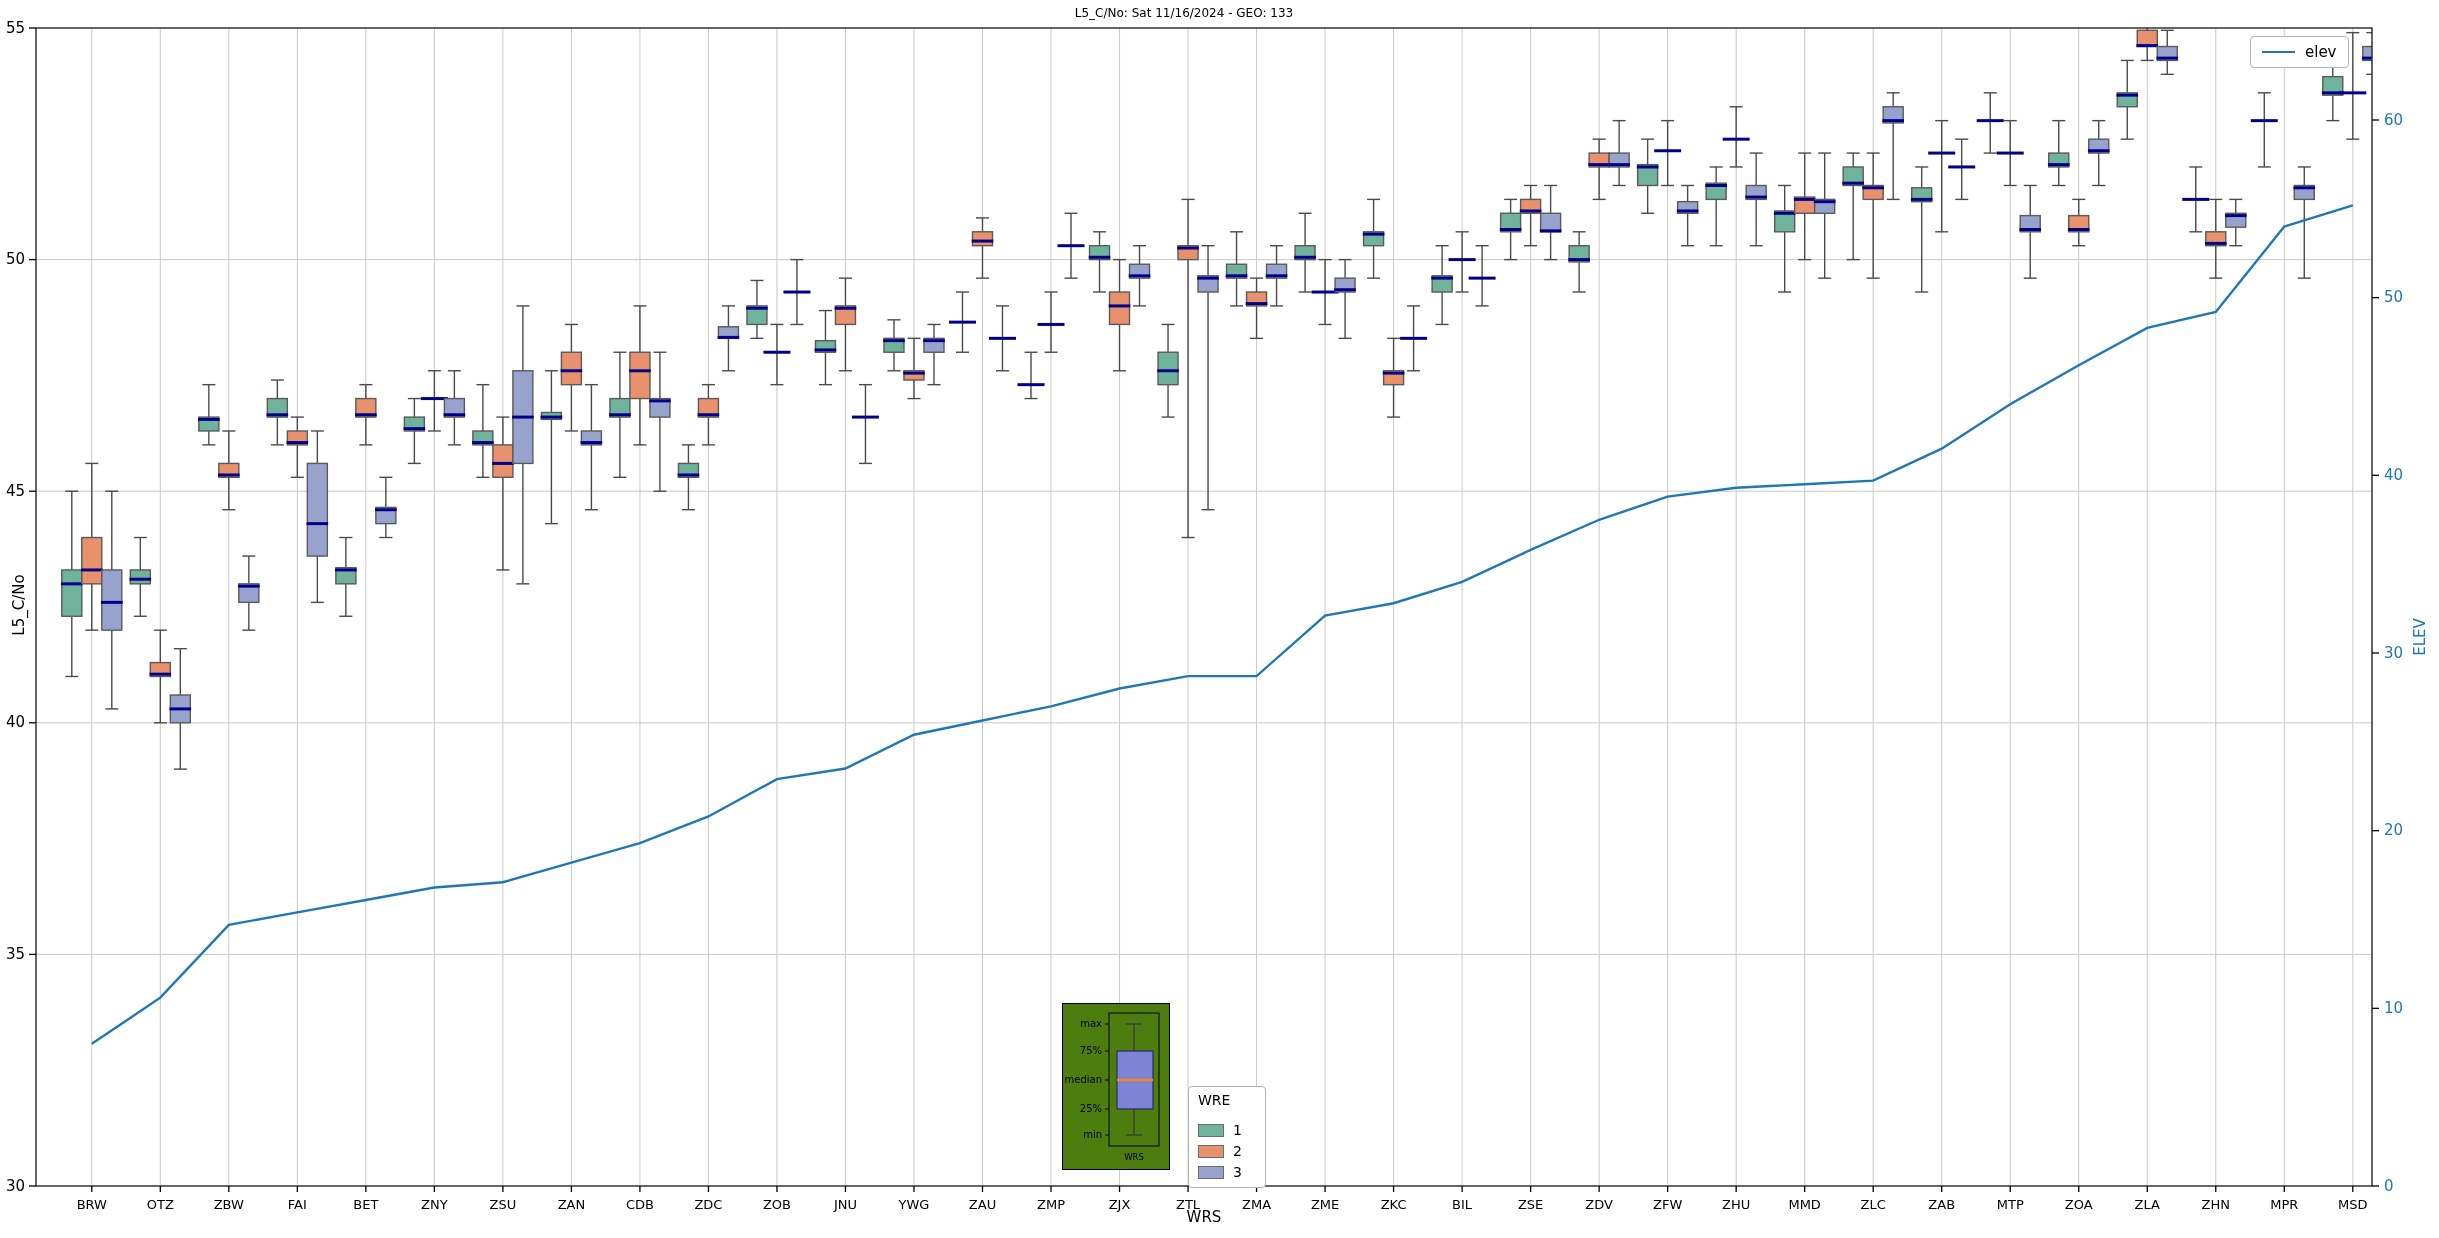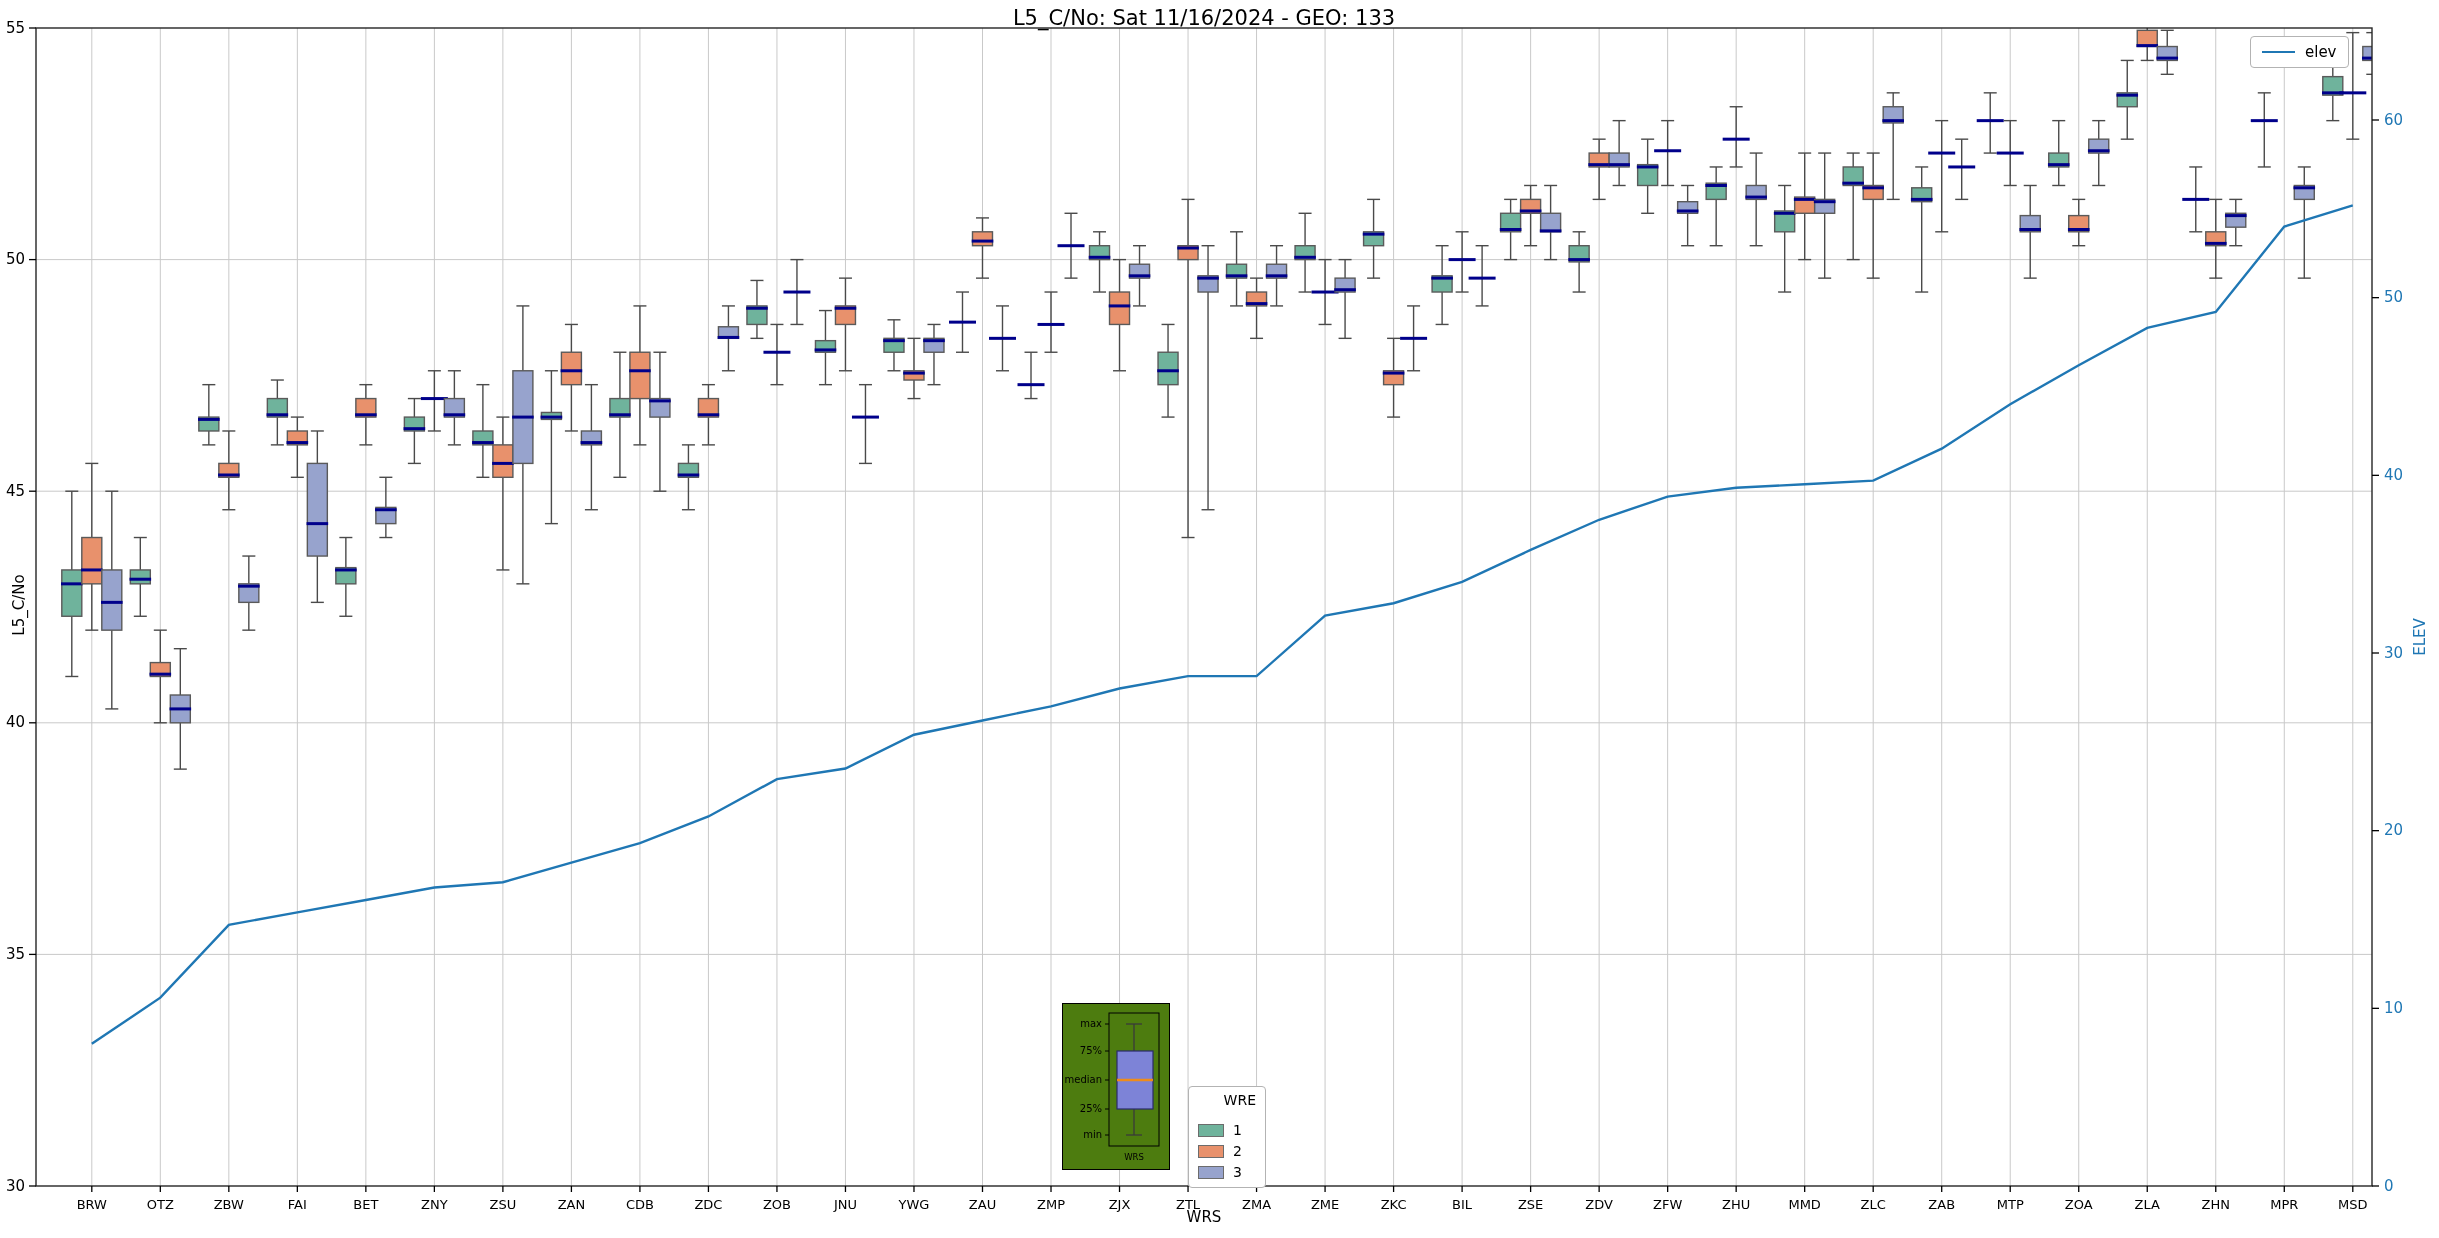--- a/index.html
+++ b/index.html
@@ -1,32 +1,32 @@
 <!DOCTYPE html>
 <html><head>
 <meta charset="utf-8">
 <style>
   html,body{margin:0;padding:0;background:#ffffff;}
   .figure{position:relative;width:2439px;height:1238px;background:#fff;overflow:hidden;
           font-family:"DejaVu Sans", sans-serif;}
   svg#plot{position:absolute;left:0;top:0;}
-  .title{position:absolute;left:954px;top:6px;width:500px;text-align:center;
-         font-size:21px;color:#000;}
+  .title{position:absolute;left:934px;top:6px;width:500px;text-align:center;
+         font-size:12px;color:#000;}
   .ylab{position:absolute;white-space:nowrap;font-size:15px;color:#000;}
   .ylab.left{left:-31px;top:596px;width:100px;text-align:center;transform:rotate(-90deg);}
   .ylab.right{left:2370px;top:628px;width:100px;text-align:center;transform:rotate(-90deg);color:#1f77b4;}
   .xlab{position:absolute;left:1154px;top:1208px;width:100px;text-align:center;font-size:15px;color:#000;}
   .elev-legend{position:absolute;left:2250px;top:36px;height:30px;background:#fff;
                border:1px solid #b3b3b3;border-radius:4px;display:flex;align-items:center;
                gap:10px;padding:0 11px;z-index:6;}
   .elev-line-sample{display:inline-block;width:33px;height:0;border-top:2.5px solid #1f77b4;}
   .elev-text{font-size:15px;color:#000;}
   .wre-legend{position:absolute;left:1188px;top:1086px;width:58px;background:#fff;
               border:1px solid #b3b3b3;border-radius:4px;padding:5px 9px 7px 9px;z-index:6;}
-  .wre-title{font-size:14px;text-align:right;margin-bottom:14px;color:#000;}
+  .wre-title{font-size:14px;text-align:left;margin-bottom:14px;color:#000;}
   .wre-row{display:flex;align-items:center;gap:9px;margin-top:5px;}
   .wre-swatch{display:inline-block;width:26px;height:13px;border:1px solid #6c6c6c;box-sizing:border-box;}
   .wre-label{font-size:14px;color:#000;}
   .inset{position:absolute;left:1062px;top:1003px;width:106px;height:165px;background:#4d7c0f;
          border:1.7px solid #000;z-index:5;}
 </style>
 </head>
 <body>
 
 <div class="figure">

